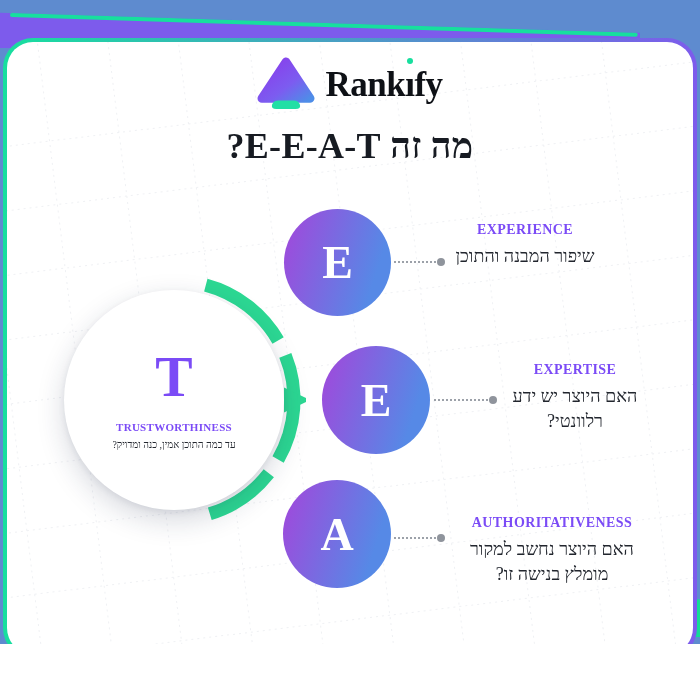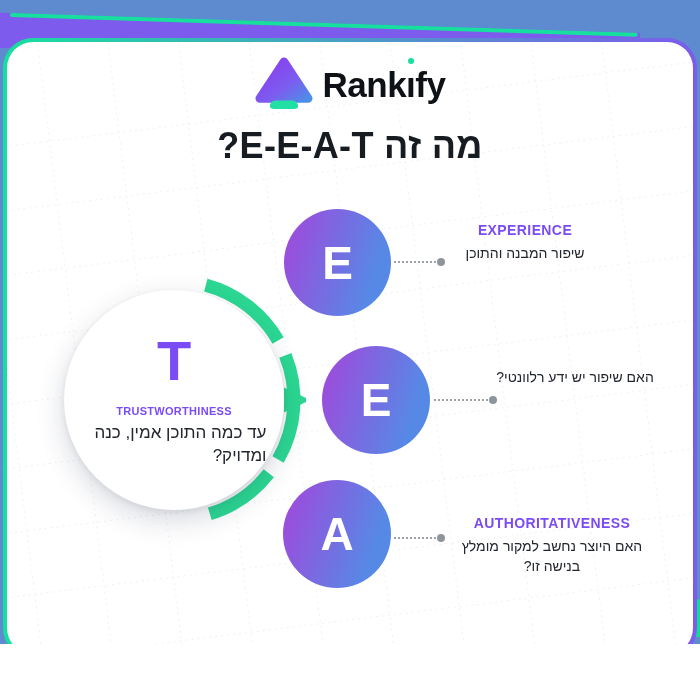--- a/index.html
+++ b/index.html
@@ -8,21 +8,21 @@
     --frame-green:#17DF9E;
     --accent-purple:#7B4BF6;
     --arc-green:#2CD893;
     --badge-gradient-start:#9C4CDC;
     --badge-gradient-end:#5689E6;
     --text-dark:#22262E;
     --connector-gray:#9CA1A9;
   }
   html,body{margin:0;padding:0;}
   body{width:700px;height:700px;font-family:"Liberation Sans",sans-serif;}
-  .stage{position:relative;width:700px;height:644px;background:var(--background-blue);overflow:hidden;}
+  .stage{position:relative;width:700px;height:644px;background:var(--background-blue);overflow:hidden;font-family:Liberation Serif, serif;}
 
   
   .deco-purple-top{position:absolute;left:-12px;top:10px;width:652px;height:38px;
     background:var(--frame-purple);clip-path:polygon(0 6%,100% 60%,100% 100%,0 100%);z-index:1;}
   .deco-green-top{position:absolute;left:10px;top:13px;width:628px;height:4px;border-radius:2px;
     background:var(--frame-green);transform:rotate(1.8deg);transform-origin:left center;z-index:1;}
   .deco-purple-bottom{position:absolute;right:-6px;bottom:10px;width:600px;height:3px;
     background:var(--frame-purple);transform:rotate(-1.6deg);transform-origin:right center;z-index:1;}
   .deco-green-bottom{position:absolute;right:-8px;bottom:7px;width:590px;height:38px;
     background:linear-gradient(90deg,rgba(20,218,152,0) 0%,#14DA98 45%);
@@ -44,42 +44,42 @@
   .page-title{position:absolute;left:0;right:0;top:125px;text-align:center;direction:rtl;
     font-size:36px;font-weight:800;color:#171B22;letter-spacing:.3px;z-index:5;}
 
   
   .arc-svg{position:absolute;left:44px;top:269px;width:262px;height:262px;z-index:3;}
   .t-circle{position:absolute;left:64px;top:290px;width:220px;height:220px;border-radius:50%;
     background:#fff;box-shadow:0 10px 28px rgba(30,40,70,.18),0 2px 6px rgba(30,40,70,.08);
     display:flex;flex-direction:column;align-items:center;justify-content:center;text-align:center;z-index:4;}
   .t-letter{font-size:56px;font-weight:800;color:var(--accent-purple);line-height:1;}
   .t-label{margin-top:16px;font-size:11px;font-weight:800;color:var(--accent-purple);letter-spacing:.3px;}
-  .t-desc{margin-top:5px;font-size:17px;color:var(--text-dark);direction:rtl;width:185px;line-height:1.3;text-align:right;}
+  .t-desc{margin-top:5px;font-size:10px;color:var(--text-dark);direction:rtl;width:185px;line-height:1.3;}
 
   
   .badge{position:absolute;border-radius:50%;display:flex;align-items:center;justify-content:center;
     color:#fff;font-weight:800;font-size:46px;z-index:4;
     background:linear-gradient(108deg,var(--badge-gradient-start) 8%,var(--badge-gradient-end) 80%);}
   .badge-1{left:284px;top:209px;width:107px;height:107px;}
   .badge-2{left:322px;top:346px;width:108px;height:108px;}
   .badge-3{left:283px;top:480px;width:108px;height:108px;}
 
   
   .conn{position:absolute;border-top:2px dotted var(--connector-gray);z-index:3;}
   .conn::after{content:'';position:absolute;right:-9px;top:-5px;width:8px;height:8px;border-radius:50%;
     background:#8F949C;}
   .conn-1{left:394px;top:261px;width:42px;}
   .conn-2{left:434px;top:399px;width:54px;}
   .conn-3{left:394px;top:537px;width:42px;}
 
   
   .item{position:absolute;text-align:center;z-index:5;}
   .item-h{font-size:14px;font-weight:800;color:var(--accent-purple);letter-spacing:.4px;}
-  .item-d{margin-top:6px;font-size:14px;color:var(--text-dark);direction:rtl;line-height:1.4;}
+  .item-d{margin-top:6px;font-size:18px;color:var(--text-dark);direction:rtl;line-height:1.4;}
   .item-1{left:452px;top:222px;width:146px;}
   .item-2{left:496px;top:362px;width:158px;}
   .item-3{left:452px;top:501px;width:200px;margin-top:14px;}
 </style>
 </head>
 <body>
 
 <div class="stage">
 
   <div class="deco-purple-top"></div>
@@ -159,20 +159,21 @@
 
   <div class="conn conn-1"></div>
   <div class="conn conn-2"></div>
   <div class="conn conn-3"></div>
 
   <div class="item item-1">
     <div class="item-h">EXPERIENCE</div>
     <div class="item-d">שיפור המבנה והתוכן</div>
   </div>
   <div class="item item-2">
-    <div class="item-d">האם שיפור יש ידע רלוונטי?</div>
+    <div class="item-h">EXPERTISE</div>
+    <div class="item-d">האם היוצר יש ידע רלוונטי?</div>
   </div>
   <div class="item item-3">
     <div class="item-h">AUTHORITATIVENESS</div>
     <div class="item-d">האם היוצר נחשב למקור מומלץ בנישה זו?</div>
   </div>
 
 </div>
 
 </body></html>

